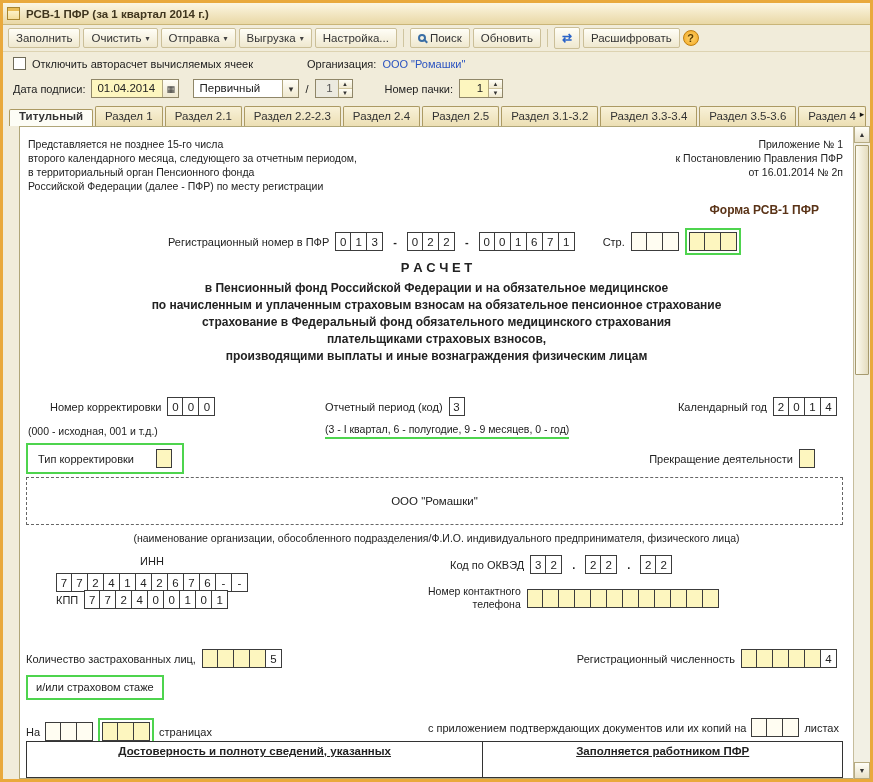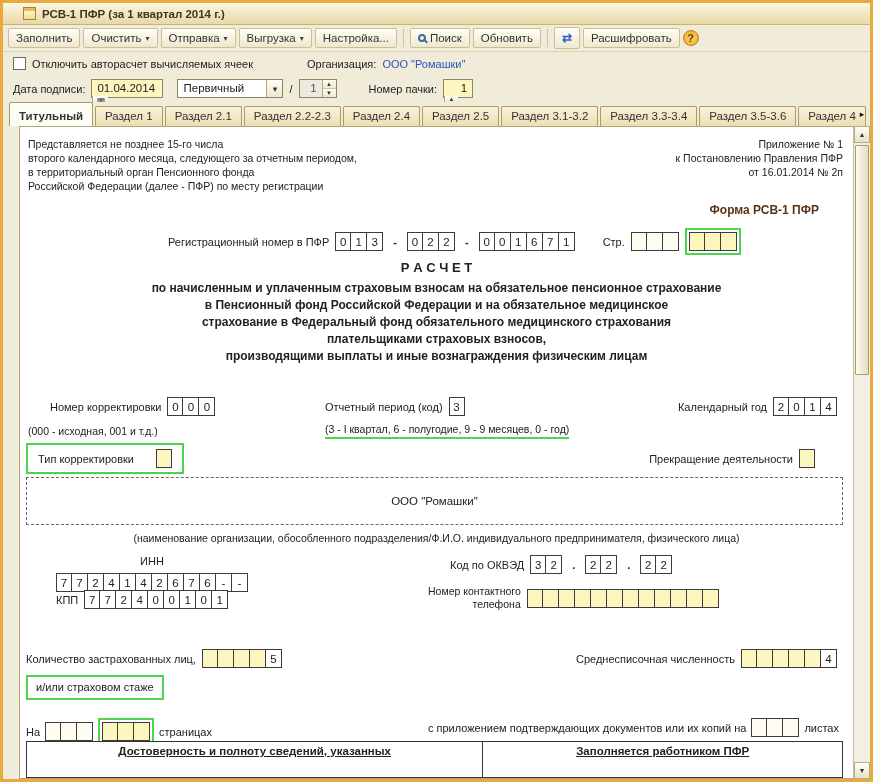--- a/index.html
+++ b/index.html
@@ -2,51 +2,51 @@
 <html><head>
 <meta charset="utf-8">
 <style>
   * { box-sizing: border-box; margin: 0; padding: 0; }
   html,body { width:873px; height:782px; }
   body { font-family:"Liberation Sans", sans-serif; font-size:11px; color:#222; background:#fff; }
 
   .window { width:873px; height:782px; border:3px solid #e9a93c; background:#f1ecda; display:flex; flex-direction:column; overflow:hidden; }
 
   
-  .titlebar { height:22px; flex:0 0 22px; background:linear-gradient(#fcf6e2,#e9d8a6); border-bottom:1px solid #c9b578; display:flex; align-items:center; gap:6px; padding:0 20px; font-weight:bold; font-size:11.5px; color:#40361f; }
+  .titlebar { height:22px; flex:0 0 22px; background:linear-gradient(#fcf6e2,#e9d8a6); border-bottom:1px solid #c9b578; display:flex; align-items:center; gap:6px; padding:0 4px; font-weight:bold; font-size:11.5px; color:#40361f; }
   .win-icon { width:13px; height:13px; background:linear-gradient(#fff8d8,#f4dd9a); border:1px solid #a7842f; box-shadow:inset 0 3px 0 #e9bc55; }
 
   
   .toolbar { height:27px; flex:0 0 27px; display:flex; align-items:center; gap:3px; padding:0 5px; background:#f1ecda; border-bottom:1px solid #ddd3b2; }
   .tbtn { display:inline-flex; align-items:center; gap:4px; padding:3px 7px; font-size:11.5px; color:#333; background:linear-gradient(#fffef7,#efe8cf); border:1px solid #cbbf98; border-radius:2px; cursor:default; font-family:inherit; }
   .tbtn .arrow { font-size:8px; color:#444; }
   .tsep { width:1px; height:18px; background:#cfc5a0; margin:0 3px; }
   .mag { display:inline-block; width:8px; height:8px; border:2px solid #3a6ea5; border-radius:50%; position:relative; }
   .mag::after { content:""; position:absolute; width:5px; height:2px; background:#3a6ea5; right:-4px; bottom:-2px; transform:rotate(45deg); }
   .exch { color:#2a63c8; font-size:12px; font-weight:bold; }
   .helpbtn { width:16px; height:16px; border-radius:50%; background:radial-gradient(#ffd470,#f2a71f); border:1px solid #c07f10; color:#5b3c00; font-weight:bold; font-size:11px; display:inline-flex; align-items:center; justify-content:center; }
 
   
   .optrow { height:23px; flex:0 0 23px; display:flex; align-items:center; padding:0 10px; gap:6px; }
   .checkbox { width:13px; height:13px; background:#fff; border:1px solid #6e6a58; }
   .link { color:#2b53c0; }
   .hdr-row { height:27px; flex:0 0 27px; display:flex; align-items:center; padding:0 10px; gap:6px; }
   .field { display:inline-flex; align-items:stretch; border:1px solid #8f8668; background:#fff; height:19px; }
   .field .val { padding:2px 5px; font-size:11.5px; }
-  .field.yellow { background:#fdf6bf;flex-direction:column; }
+  .field.yellow { background:#fdf6bf; }
   .field .fbtn { width:16px; display:inline-flex; align-items:center; justify-content:center; border-left:1px solid #b3a87f; background:linear-gradient(#fffef7,#efe8cf); font-size:9px; color:#333; }
   .field.gray { background:#eceadf; color:#555; }
   .spin { display:inline-flex; flex-direction:column; width:14px; border-left:1px solid #b3a87f; }
   .spin span { flex:1; display:flex; align-items:center; justify-content:center; font-size:6px; background:linear-gradient(#fffef7,#efe8cf); color:#333; }
   .spin span + span { border-top:1px solid #cfc49c; }
 
   
   .tabstrip { height:24px; flex:0 0 24px; display:flex; align-items:flex-end; padding:2px 0 0 6px; background:#f1ecda; overflow:hidden; position:relative; }
   .tab { white-space:nowrap; padding:3px 9px 4px; font-size:11.5px; background:linear-gradient(#f8f1d8,#ecdfb4); border:1px solid #ac9a63; border-bottom:none; border-radius:2px 2px 0 0; margin-right:2px; color:#333; }
-  .tab.active { background:#fdfdf6; padding-top:7px; font-weight:bold; }
+  .tab.active { background:#fdfdf6; padding-top:0; font-weight:bold; }
   .tabscroll { position:absolute; right:1px; top:4px; width:14px; height:16px; display:flex; align-items:center; justify-content:center; font-size:9px; color:#111; }
 
   
   .content-row { flex:1; display:flex; min-height:0;justify-content:flex-end; }
   .gutter { flex:0 0 16px; background:#f1ecda; }
   .panel { flex:1; background:#fff; border:1px solid #b0a679; border-right:none; position:relative; overflow:hidden; font-size:11px; }
   .scrollbar { flex:0 0 17px; background:#f2f0e4; border-left:1px solid #c6bd9c; display:flex; flex-direction:column; }
   .sb-btn { height:17px; background:linear-gradient(#fffef7,#e8e1c8); border:1px solid #b6ab82; display:flex; align-items:center; justify-content:center; font-size:7px; color:#333; }
   .sb-track { flex:1; position:relative; }
   .sb-thumb { position:absolute; top:2px; left:1px; right:1px; height:230px; background:linear-gradient(90deg,#fdfbf0,#e4dcбе); background:linear-gradient(90deg,#fdfbf0,#e4dcbe); border:1px solid #a69a6e; border-radius:1px; }
@@ -226,22 +226,22 @@
               <span class="cell empty"></span>
               <span class="cell empty"></span>
               <span class="cell empty"></span>
             </span>
         </span>
       </div>
 
       <div class="abs center" style="top:133px; font-weight:bold; font-size:13px;">Р А С Ч Е Т</div>
 
       <div class="abs center" style="top:153px;">
+        <div class="boldline">в Пенсионный фонд Российской Федерации и на обязательное медицинское</div>
         <div class="boldline">по начисленным и уплаченным страховым взносам на обязательное пенсионное страхование</div>
-        <div class="boldline">в Пенсионный фонд Российской Федерации и на обязательное медицинское</div>
         <div class="boldline">страхование в Федеральный фонд обязательного медицинского страхования</div>
         <div class="boldline">плательщиками страховых взносов,</div>
         <div class="boldline">производящими выплаты и иные вознаграждения физическим лицам</div>
       </div>
 
       <div class="abs row" style="left:30px; top:270px;">
         <span>Номер корректировки</span>
         <span class="cellgroup">
             <span class="cell">0</span>
             <span class="cell">0</span>
@@ -359,21 +359,21 @@
         <span>Количество застрахованных лиц,</span>
         <span class="cellgroup">
             <span class="cell empty"></span>
             <span class="cell empty"></span>
             <span class="cell empty"></span>
             <span class="cell empty"></span>
             <span class="cell">5</span>
           </span>
       </div>
       <div class="abs row" style="right:16px; top:522px;">
-        <span>Среднесписочная численность</span>
+        <span>Регистрационный численность</span>
         <span class="cellgroup">
             <span class="cell empty"></span>
             <span class="cell empty"></span>
             <span class="cell empty"></span>
             <span class="cell empty"></span>
             <span class="cell empty"></span>
             <span class="cell">4</span>
           </span>
       </div>
 

